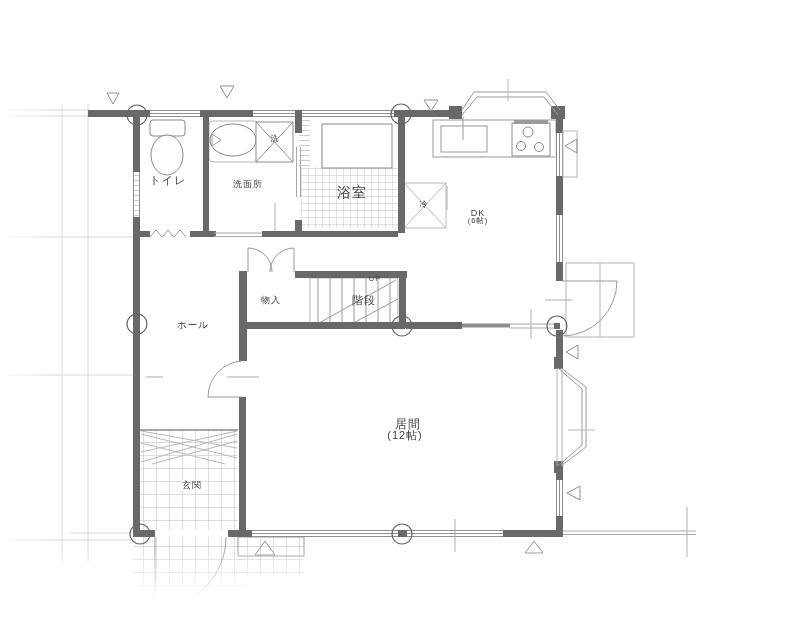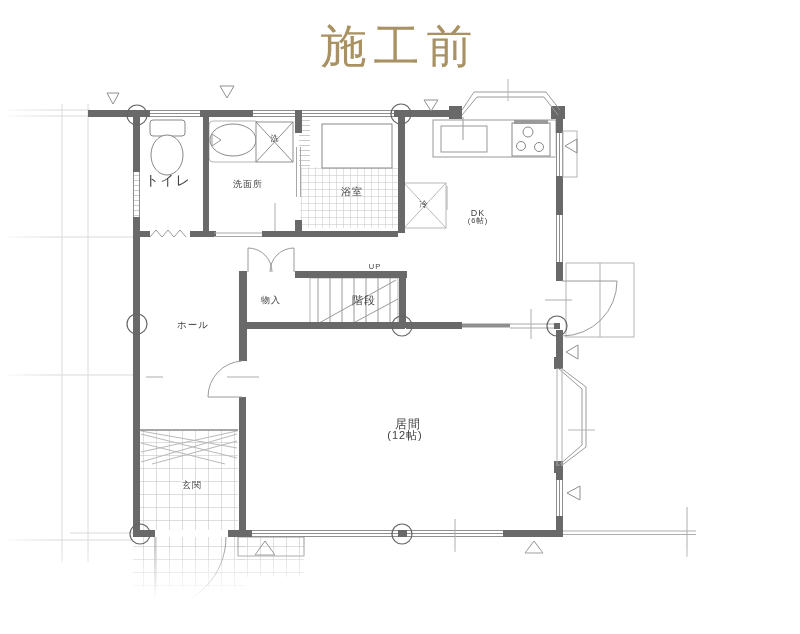--- a/index.html
+++ b/index.html
@@ -261,33 +261,32 @@
       <line x1="227" y1="377" x2="259" y2="377"></line>
       <line x1="275" y1="203" x2="275" y2="231"></line>
       <line x1="447" y1="186" x2="447" y2="210"></line>
       <line x1="531" y1="309" x2="531" y2="339"></line>
       <line x1="545" y1="300" x2="572" y2="300"></line>
       <line x1="455" y1="519" x2="455" y2="552"></line>
       <line x1="687" y1="507" x2="687" y2="557"></line>
     </g>
   </svg>
 
-  <span class="rlabel" style="left:168px;top:180px;font-size:14px">トイレ</span>
+  <span class="rlabel" style="left:168px;top:180px;font-size:11px">トイレ</span>
   <span class="rlabel" style="left:248px;top:184px;font-size:9px">洗面所</span>
   <span class="rlabel" style="left:275px;top:139px;font-size:8px">洗</span>
-  <span class="rlabel" style="left:352px;top:192px;font-size:10px">浴室</span>
+  <span class="rlabel" style="left:352px;top:192px;font-size:14px">浴室</span>
   <span class="rlabel" style="left:424px;top:204px;font-size:8.5px">冷</span>
   <span class="rlabel" style="left:478px;top:213px;font-size:9px">DK</span>
   <span class="rlabel" style="left:478px;top:221px;font-size:7.5px">(6帖)</span>
   <span class="rlabel" style="left:271px;top:300px;font-size:9px">物入</span>
   <span class="rlabel" style="left:364px;top:300px;font-size:11px">階段</span>
-  <span class="rlabel" style="left:375px;top:267px;font-size:7.5px">UP</span>
+  <span class="rlabel" style="left:375px;top:279px;font-size:7.5px">UP</span>
   <span class="rlabel" style="left:193px;top:325px;font-size:9.5px">ホール</span>
   <span class="rlabel bg" style="left:192px;top:485px;font-size:9px">玄関</span>
   <span class="rlabel" style="left:408px;top:424px;font-size:12px">居間</span>
   <span class="rlabel" style="left:405px;top:435px;font-size:11px">(12帖)</span>
 
-  <div id="plan-title" style="color: rgb(168, 146, 99);">施工前</div>
 
   <div class="fade-bottom"></div>
   <div class="fade-left"></div>
 
 </div>
 
 </body></html>

